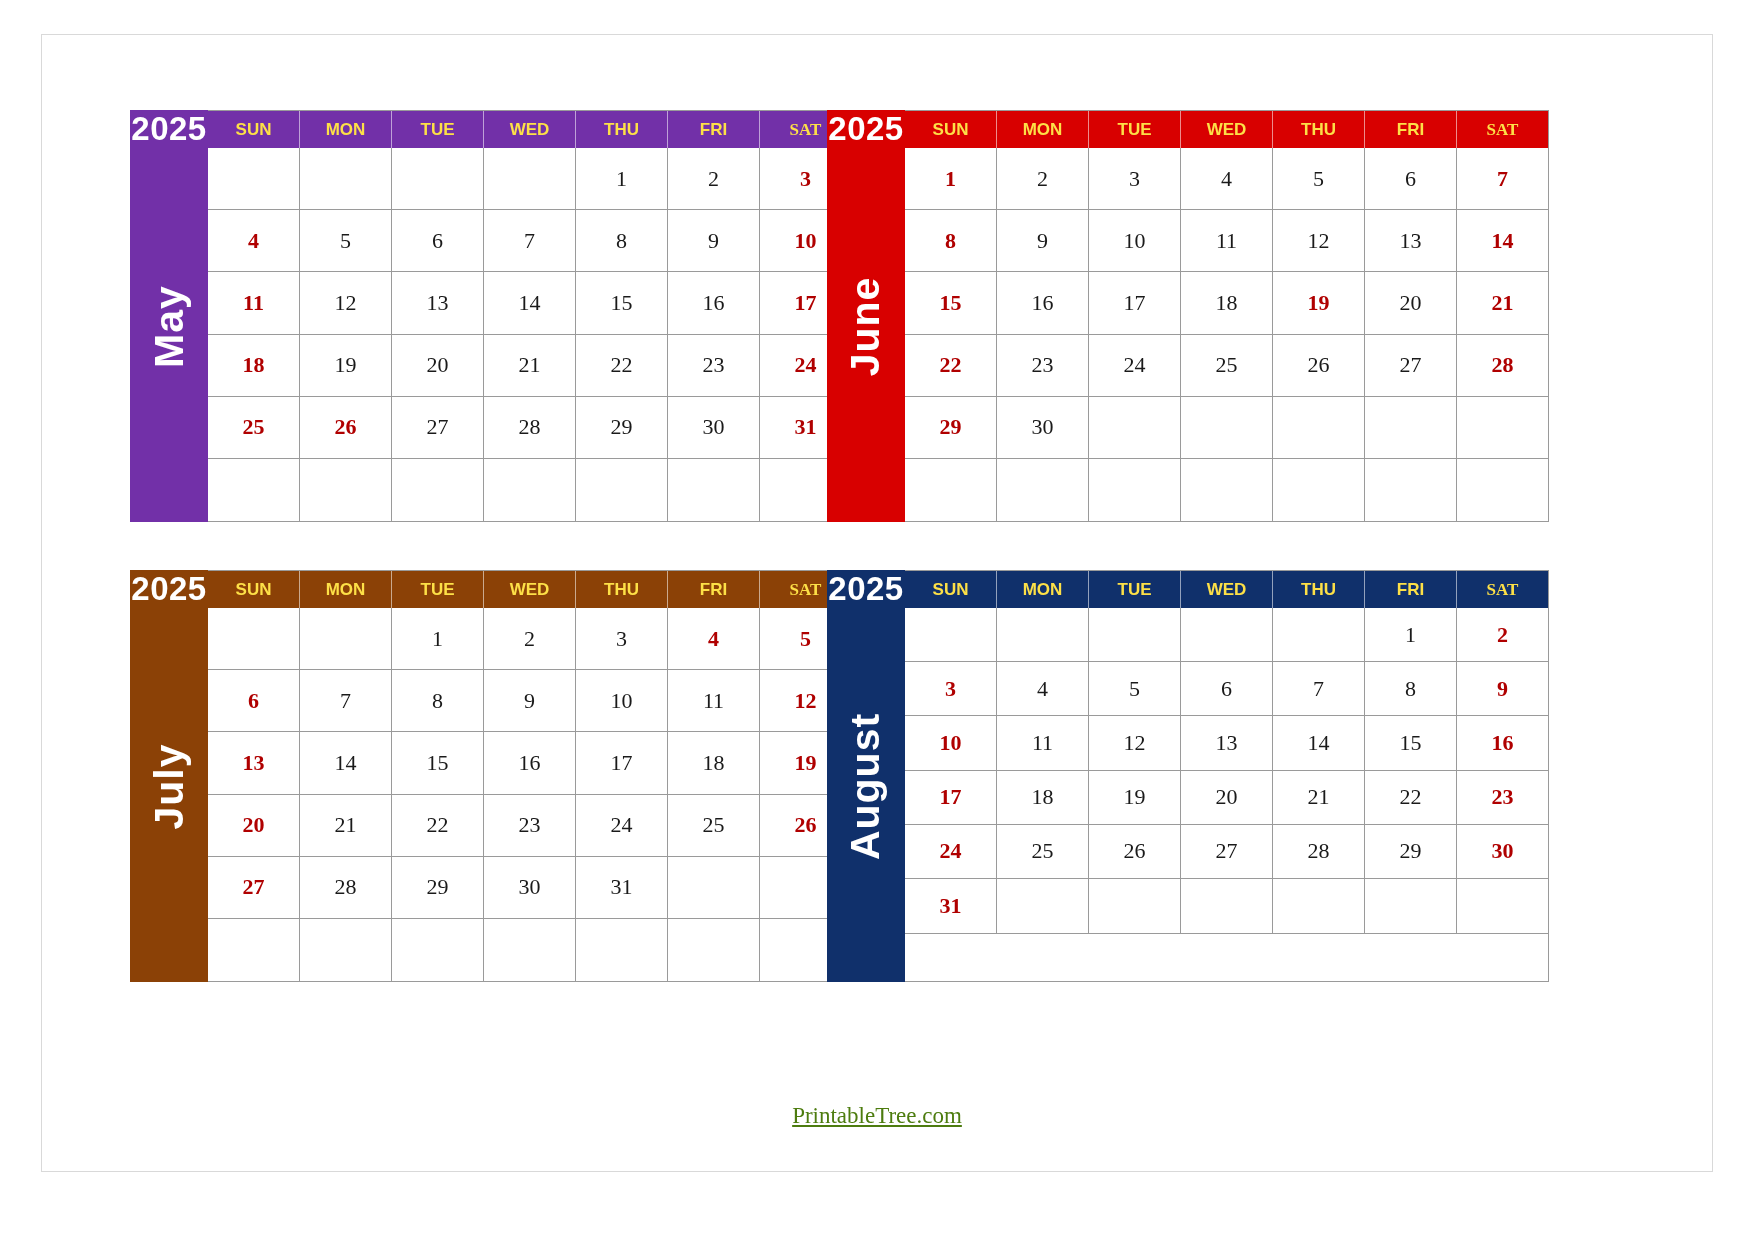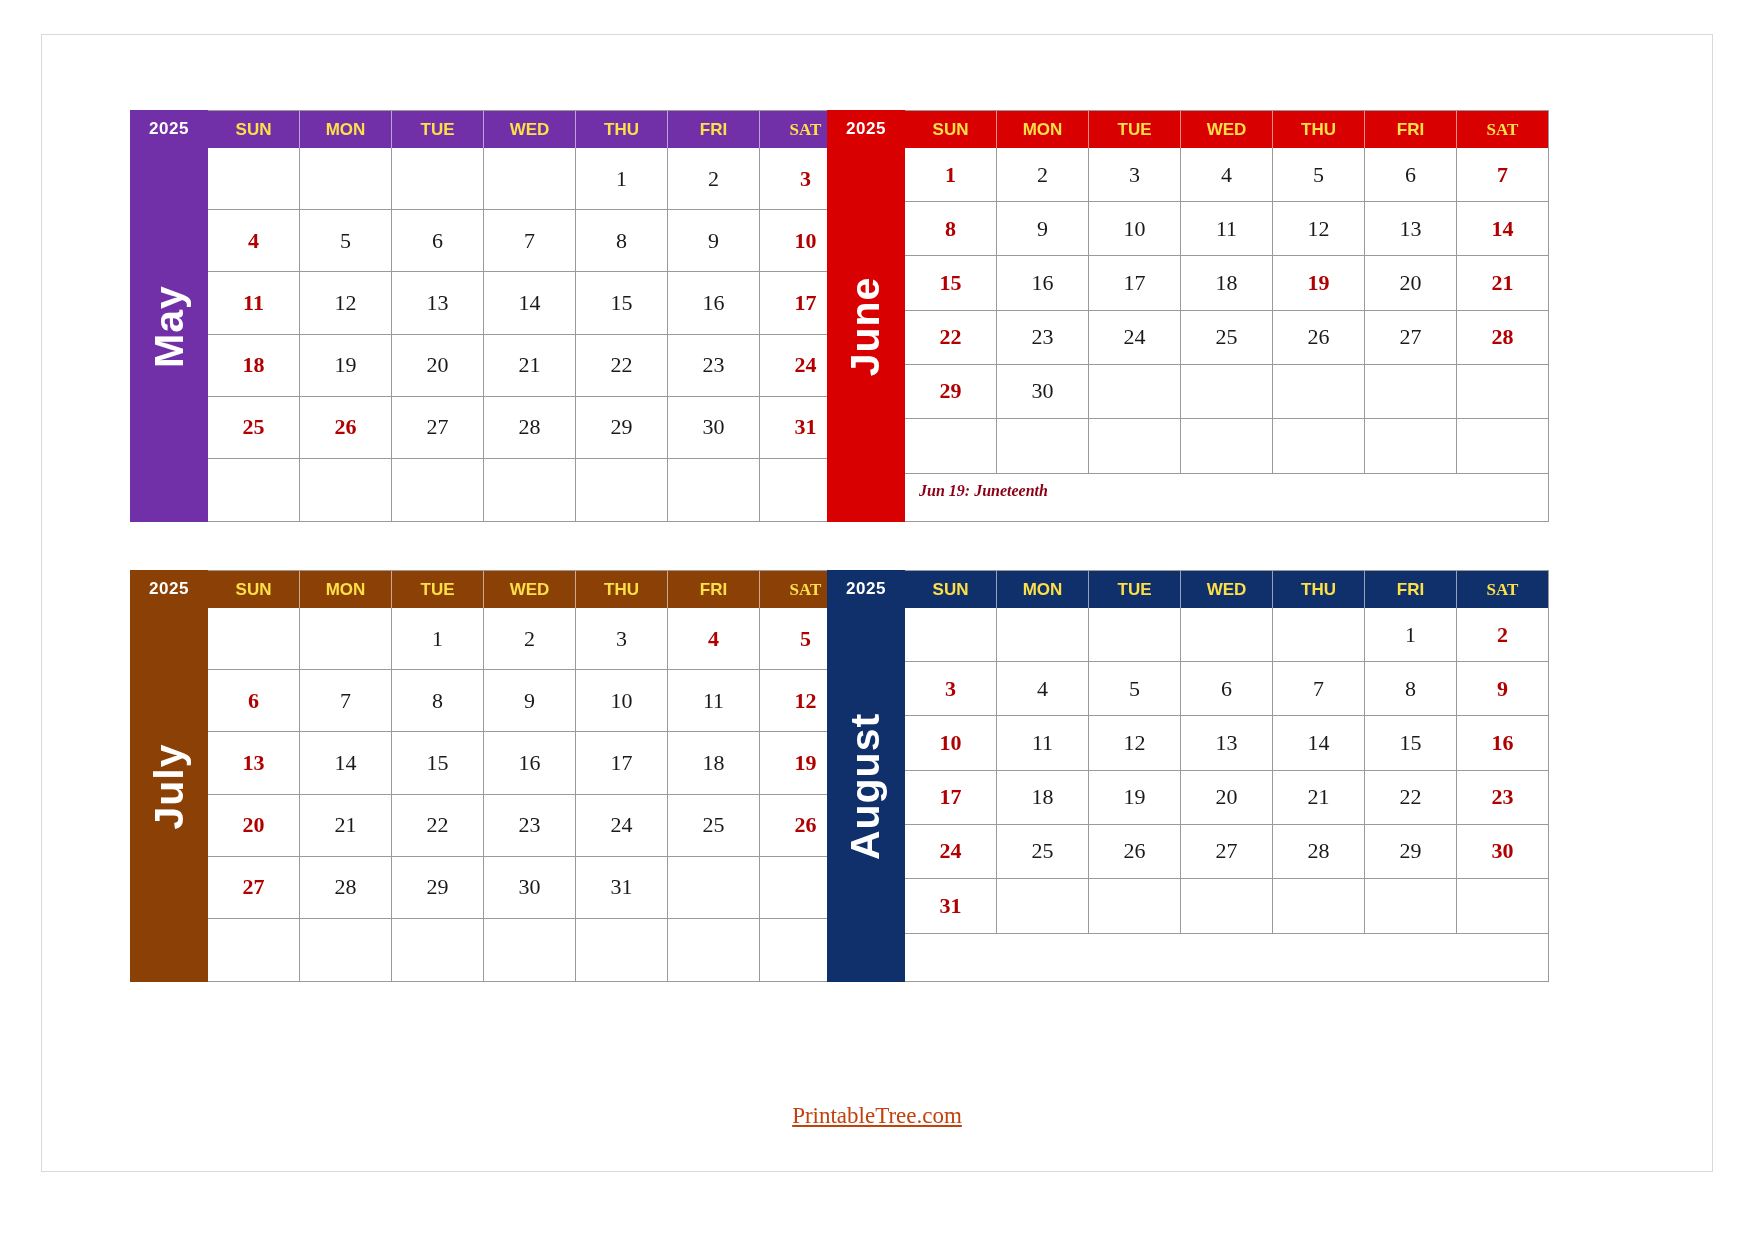--- a/index.html
+++ b/index.html
@@ -63,21 +63,21 @@
     position: absolute;
     top: 0;
     left: 0;
     right: 0;
     height: 37px;
     display: flex;
     align-items: center;
     justify-content: center;
     font-family: "Liberation Sans", sans-serif;
     font-weight: bold;
-    font-size: 17px;
+    font-size: 33px;
     letter-spacing: 0.5px;
   }
   .side-name {
     transform: rotate(-90deg);
     font-family: "Liberation Sans", sans-serif;
     font-weight: bold;
     font-size: 41px;
     white-space: nowrap;
     letter-spacing: 1px;
     margin-top: 20px;
@@ -155,21 +155,21 @@
   .footer {
     position: absolute;
     left: 0;
     right: 0;
     bottom: 42px;
     text-align: center;
   }
   .footer a {
     font-family: "Liberation Serif", serif;
     font-size: 23px;
-    color: #c2410c;
+    color: #4d7c0f;
     text-decoration: underline;
   }
 </style>
 </head>
 <body>
 
 <div class="page">
   <div class="grid" id="calendars">
       <div class="cal m0">
         <div class="cal-inner">
@@ -311,23 +311,20 @@
               <div class="wk">
                 <div class="cell"></div>
                 <div class="cell"></div>
                 <div class="cell"></div>
                 <div class="cell"></div>
                 <div class="cell"></div>
                 <div class="cell"></div>
                 <div class="cell"></div>
               </div>
             </div>
-            <div class="notes">
-              <span class="note-text">Jun 19: Juneteenth</span>
-            </div>
           </div>
         </div>
       </div>
       <div class="cal m2">
         <div class="cal-inner">
           <div class="side" style="background: rgb(139, 65, 6);">
             <div class="side-year">2025</div>
             <div class="side-name">July</div>
           </div>
           <div class="body">

